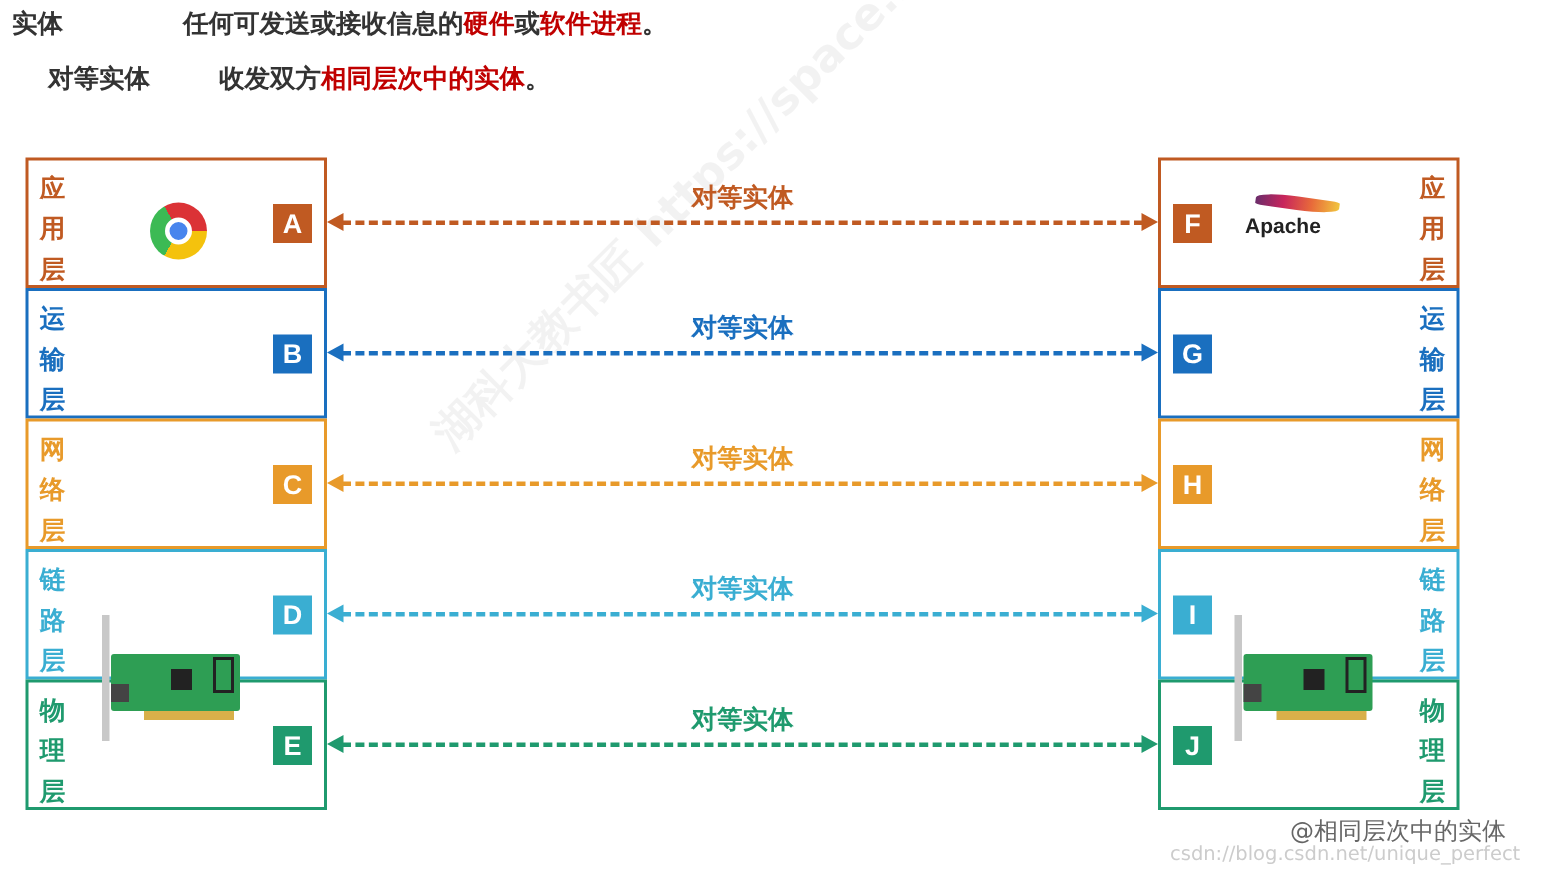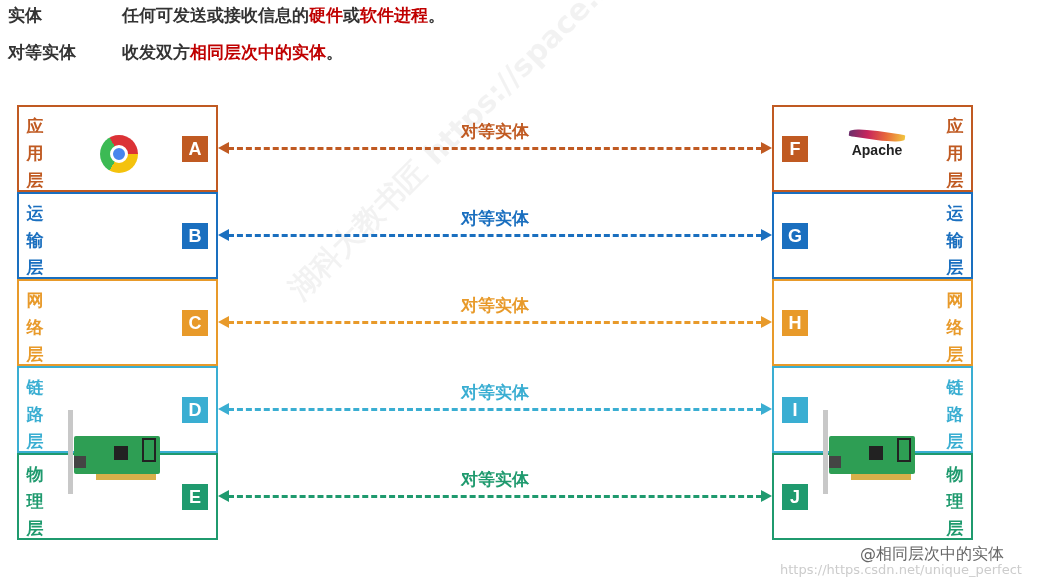--- a/index.html
+++ b/index.html
@@ -20,21 +20,21 @@
   .link { position:absolute; left:218px; width:554px; height:87px; }
   .link-label { position:absolute; left:0; width:100%; text-align:center; top:15px; font-size:17px; font-weight:bold; }
   .dash { position:absolute; left:10px; right:10px; top:42px; height:0; border-top:3px dashed; }
   .arrow-l, .arrow-r { position:absolute; top:37px; width:0; height:0; border-top:6px solid transparent; border-bottom:6px solid transparent; }
   .arrow-l { left:0; border-right:11px solid; }
   .arrow-r { right:0; border-left:11px solid; }
   .chrome { position:absolute; left:81px; top:28px; width:38px; height:38px; border-radius:50%;
             background:conic-gradient(from -30deg, #db3236 0 120deg, #f4c20d 120deg 240deg, #3cba54 240deg 360deg); }
   .chrome::after { content:""; position:absolute; left:10px; top:10px; width:18px; height:18px; border-radius:50%;
                    background:#4885ed; border:3px solid #fff; box-sizing:border-box; }
-  .apache { position:absolute; left:68px; top:24px; width:70px; text-align:center; }
+  .apache { position:absolute; left:56px; top:24px; width:70px; }
   .feather { width:56px; height:9px; margin:0 auto 2px; border-radius:50% 10% 50% 10%;
              background:linear-gradient(90deg,#6b2d6b,#c8255c,#e86a3a,#f1c53e); transform:rotate(8deg); }
   .apache-text { font-size:14px; font-weight:bold; color:#222; font-family:"Liberation Sans", sans-serif; }
   .nic { position:absolute; width:100px; height:85px; }
   .nic .bracket { position:absolute; left:4px; top:0; width:5px; height:84px; background:#c8c8c8; }
   .nic .board { position:absolute; left:10px; top:26px; width:86px; height:38px; background:#2e9e54; border-radius:2px; }
   .nic .chip { position:absolute; left:50px; top:36px; width:14px; height:14px; background:#222; }
   .nic .port { position:absolute; left:10px; top:46px; width:12px; height:12px; background:#444; }
   .nic .pins { position:absolute; left:32px; top:64px; width:60px; height:6px; background:#d8b04a; }
   .nic .conn { position:absolute; left:78px; top:28px; width:14px; height:24px; border:2px solid #222; box-sizing:border-box; }
@@ -42,21 +42,21 @@
   .watermark2 { position:absolute; left:780px; top:562px; font-size:13px; color:#ccc; }
   .wm-diag { position:absolute; left:280px; top:280px; font-size:30px; font-weight:bold; color:rgba(0,0,0,0.05);
              transform:rotate(-45deg); transform-origin:left top; white-space:nowrap; }
 </style>
 </head>
 <body>
 
 <div class="def-row" style="top:4px;">
   <span class="def-term">实体</span><span>任何可发送或接收信息的</span><span class="red">硬件</span><span>或</span><span class="red">软件进程</span><span>。</span>
 </div>
-<div class="def-row" style="top:41px;">
+<div class="def-row" style="top:41px;margin-left:24px;">
   <span class="def-term">对等实体</span><span>收发双方</span><span class="red">相同层次中的实体</span><span>。</span>
 </div>
 
 <div class="wm-diag">湖科大教书匠 https://space.bilibili.com/360996402 igao10@hnust.edu.cn</div>
 
 <div id="left-stack" class="stack left" style="left:17px; top:105px;">
     <div class="layer" style="top: 0px; border-color: rgb(192, 90, 34);">
       <div class="layer-label" style="color: rgb(192, 90, 34);">
         <div>应</div>
         <div>用</div>
@@ -187,13 +187,13 @@
     </div>
     <div class="link" style="top: 453px;">
       <div class="link-label" style="color:#1f9a6e">对等实体</div>
       <div class="dash" style="border-color:#1f9a6e"></div>
       <div class="arrow-l" style="border-right-color:#1f9a6e"></div>
       <div class="arrow-r" style="border-left-color:#1f9a6e"></div>
     </div>
   </div>
 
 <div class="watermark">@相同层次中的实体</div>
-<div class="watermark2">https://https.csdn.net/unique_perfect</div>
+<div class="watermark2">csdn://blog.csdn.net/unique_perfect</div>
 
 </body></html>

